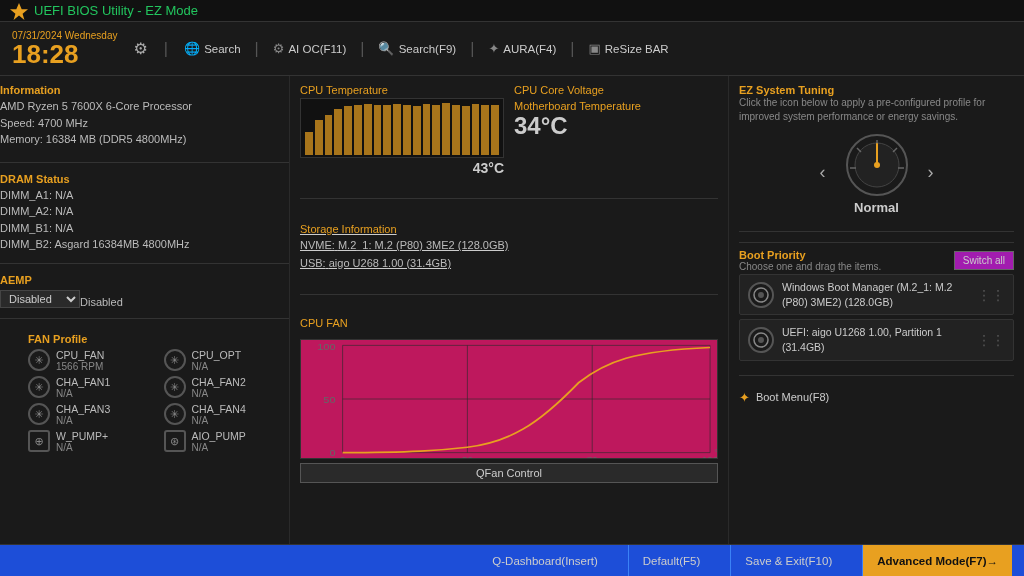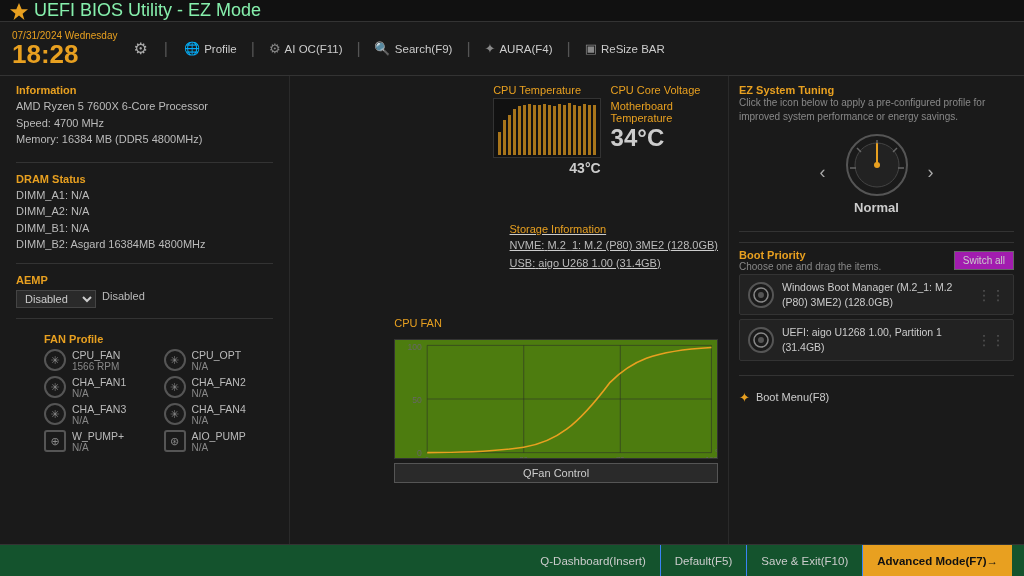--- a/index.html
+++ b/index.html
@@ -87,21 +87,21 @@
 
     
     .main {
       display: flex;
       height: calc(576px - 22px - 54px - 32px);
     }
 
     
     .left-panel {
       width: 290px;
-      padding: 8px 16px;
+      padding: 8px 0;
       border-right: 1px solid #2a2a2a;
       display: flex;
       flex-direction: column;
       gap: 6px;
     }
     .section-title {
       color: #e8a020;
       font-size: 11px;
       font-weight: bold;
       margin-bottom: 2px;
@@ -114,22 +114,21 @@
     .info-block {
       margin-bottom: 4px;
     }
     .dram-section .dram-item {
       color: #bbb;
       font-size: 11px;
       line-height: 1.5;
     }
     .aemp-section {
       display: flex;
-      align-items: flex-start;
-      gap: 6px;
+      align-items: flex-end;
       margin-top: 4px;
     }
     .aemp-select {
       background: #2a2a2a;
       border: 1px solid #444;
       color: #ccc;
       font-size: 11px;
       padding: 1px 4px;
       width: 80px;
     }
@@ -175,21 +174,20 @@
     }
 
     
     .middle-panel {
       flex: 1;
       padding: 8px 10px;
       display: flex;
       flex-direction: column;
       gap: 18px;
       border-right: 1px solid #2a2a2a;
-      align-items: flex-end;
     }
     .middle-top {
       display: flex;
       gap: 10px;
     }
     .cpu-temp-section {
       flex: 1;
     }
     .cpu-voltage-section {
       flex: 1;
@@ -241,21 +239,21 @@
     
     .fan-chart-section {
       flex: 1;
     }
     .fan-chart-title {
       color: #e8a020;
       font-size: 11px;
       margin-bottom: 10px;
     }
     .fan-chart-container {
-      background: #4d7c0f;
+      background: #be185d;
       border: 1px solid #333;
       width: 100%;
       height: 120px;
       position: relative;
     }
     .qfan-btn {
       background: #2a2a2a;
       border: 1px solid #555;
       color: #ccc;
       font-size: 11px;
@@ -383,27 +381,27 @@
       padding: 4px 0;
     }
     .boot-menu-icon {
       color: #e8a020;
       font-size: 13px;
     }
 
     
     .bottom-bar {
       height: 32px;
-      background: #14532d;
+      background: #1d4ed8;
       border-top: 1px solid #333;
       display: flex;
       align-items: center;
       justify-content: flex-end;
       padding: 0 12px;
-      gap: 0;
+      gap: 16px;
     }
     .bottom-btn {
       color: #ccc;
       font-size: 11.5px;
       padding: 0 14px;
       border-left: 1px solid #3b82f6;
       cursor: pointer;
       height: 100%;
       display: flex;
       align-items: center;
@@ -445,34 +443,34 @@
   </style>
 </head>
 <body>
 
 <div class="top-bar">
   <span class="logo">
     <svg width="18" height="18" viewBox="0 0 20 20">
         <polygon points="10,1 13,8 20,8 14,13 16,20 10,15 4,20 6,13 0,8 7,8" fill="#e8a020"></polygon>
       </svg>
   </span>
-  <span style="color:#86efac;font-size:18px;">UEFI BIOS Utility - EZ Mode</span>
+  <span style="color:#22c55e;font-size:13px;">UEFI BIOS Utility - EZ Mode</span>
 </div>
 
 <div class="header">
   <div class="header-left">
     <span class="header-date">07/31/2024 Wednesday</span>
     <span class="header-time">18:28</span>
   </div>
   <span class="header-gear">⚙</span>
   <span class="nav-separator">|</span>
   <div class="header-nav">
     <div class="header-nav-item">
       <span class="icon">🌐</span>
-      <span>Profile</span>
+      <span>Search</span>
     </div>
     <span class="nav-separator">|</span>
     <div class="header-nav-item">
       <span class="icon">⚙</span>
       <span>AI OC(F11)</span>
     </div>
     <span class="nav-separator">|</span>
     <div class="header-nav-item">
       <span class="icon">🔍</span>
       <span>Search(F9)</span>

